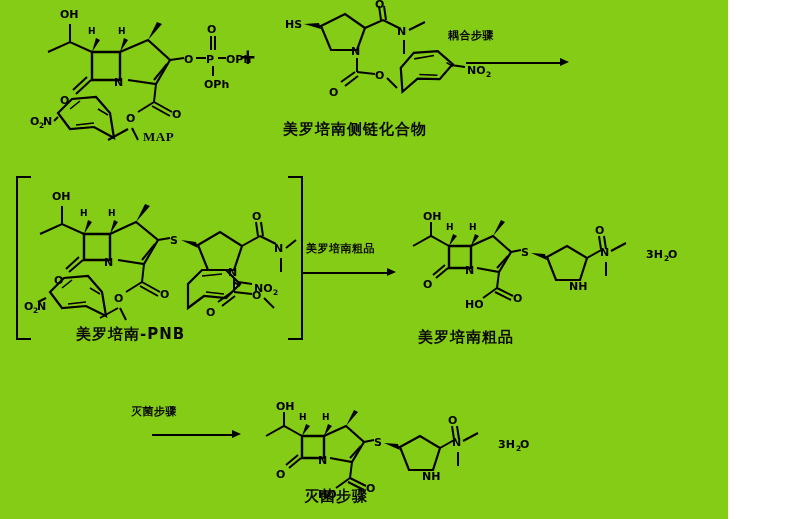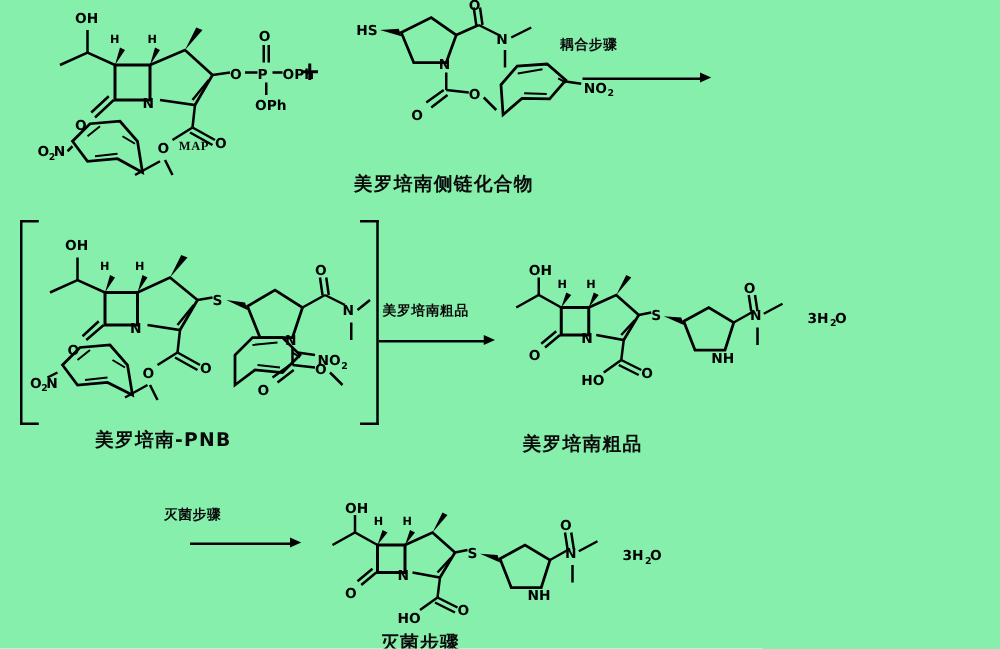--- a/index.html
+++ b/index.html
@@ -7,52 +7,52 @@
     margin: 0;
     padding: 0;
     background: #ffffff;
   }
   body {
     font-family: "Liberation Serif", "DejaVu Serif", serif;
     color: #000000;
   }
   #scheme {
     position: relative;
-    width: 800px;
+    width: 728px;
     height: 519px;
-    background: #86efac;
+    background: #84cc16;
     overflow: hidden;
   }
   .abs { position: absolute; }
 
   
   .cn-label {
     font-family: "DejaVu Sans", "Liberation Sans", sans-serif;
     font-size: 15px;
     font-weight: 700;
     letter-spacing: 1px;
     color: #0a0a0a;
     white-space: nowrap;
-    margin-top: 18px;
   }
   .step-label {
     font-family: "DejaVu Sans", "Liberation Sans", sans-serif;
     font-size: 11px;
     font-weight: 700;
     letter-spacing: 0.5px;
     color: #0a0a0a;
     white-space: nowrap;
   }
   .map-label {
     font-family: "Liberation Serif", "DejaVu Serif", serif;
-    font-size: 10px;
+    font-size: 13px;
     font-weight: 700;
     letter-spacing: 0.5px;
     color: #0a0a0a;
     white-space: nowrap;
+    margin-top: 17px;
   }
   .plus-sign {
     font-family: "DejaVu Sans", "Liberation Sans", sans-serif;
     font-size: 21px;
     font-weight: 700;
     line-height: 1;
     color: #000;
   }
 
   

